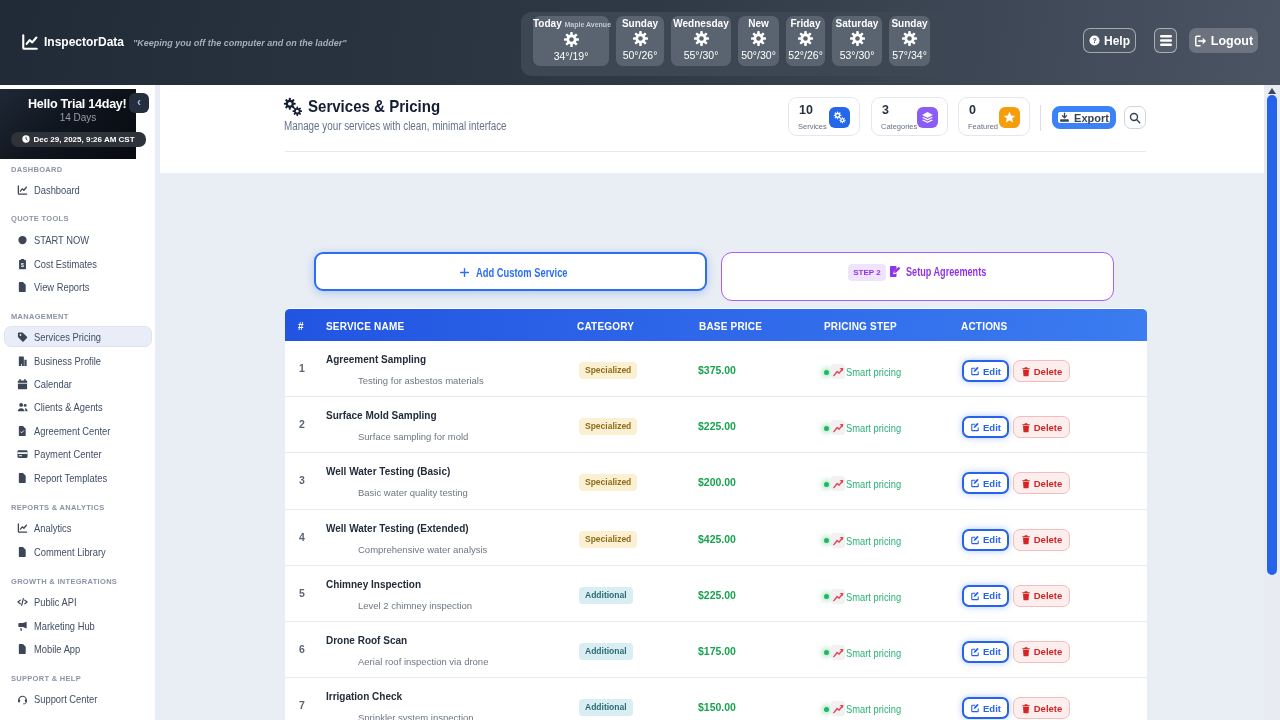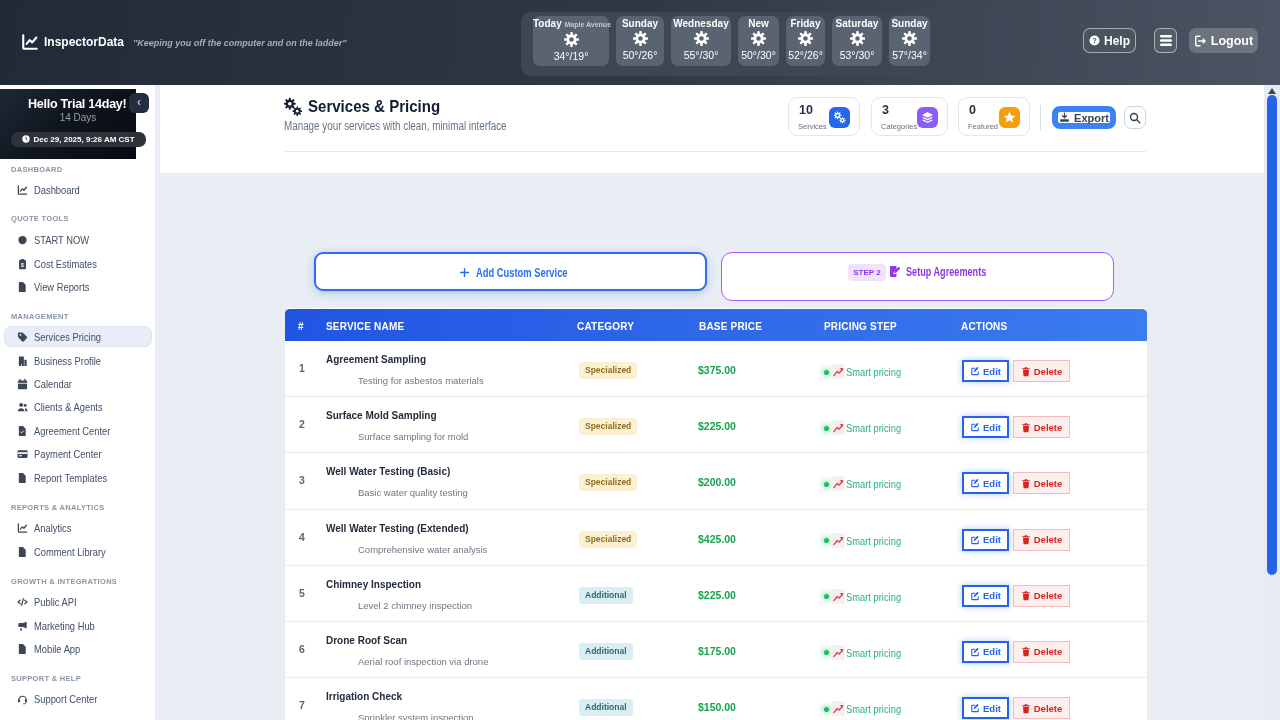--- a/index.html
+++ b/index.html
@@ -96,21 +96,21 @@
 .tdesc { position:absolute; left:41px; top:34px; color:#6e7783; font-size:9.5px;margin-left:32px; }
 .tbadge { position:absolute; left:294px; top:21px; height:17px; line-height:17px; font-size:8.5px; font-weight:bold; padding:0 6px; border-radius:4px; }
 .bspec { background:#fcf0d2; color:#8f6c1c; }
 .badd { background:#d9eef2; color:#2d6b77; }
 .tprice { position:absolute; left:413px; top:23px; color:#19a350; font-size:10.5px; font-weight:bold; }
 .tsmart { position:absolute; left:537px; top:23px; height:17px; }
 .dot { position:absolute; left:2px; top:5.5px; width:5px; height:5px; border-radius:3px; background:#22b566; box-shadow:0 0 5px 2px rgba(34,197,94,.4); }
 .tik { position:absolute; left:9px; top:0; width:14px; height:15px; background:#f1f1f4; border-radius:3px; }
 .tik svg { position:absolute; left:1.5px; top:2px; }
 .tsmart .txt { position:absolute; left:24px; top:2px; color:#27b274; font-size:11px; width:70px; }
-.tbtn { position:absolute; top:19px; height:22px; border-radius:0; font-size:9.5px; font-weight:bold;
+.tbtn { position:absolute; top:19px; height:22px; border-radius:7px; font-size:9.5px; font-weight:bold;
   display:flex; align-items:center; justify-content:center; gap:3px; }
 .tbtn.edit { left:677px; width:47px; border:2px solid #2563eb; color:#2563eb; background:#fff; box-shadow:0 0 7px rgba(37,99,235,.35); }
 .tbtn.del { left:728px; width:57px; border:1.5px solid #f5bcbc; color:#d22525; background:#fdeeee; }
 
 #sbar { position:absolute; left:1264px; top:85px; width:16px; height:635px; background:#e8ecf2; }
 #sbar .arrow { position:absolute; left:4px; top:3px; width:0; height:0;
   border-left:4px solid transparent; border-right:4px solid transparent; border-bottom:6px solid #3c485c; }
 #sbar .thumb { position:absolute; left:3px; top:10px; width:10px; height:480px; background:#2563eb; border-radius:5px; }
 </style>
 </head>

